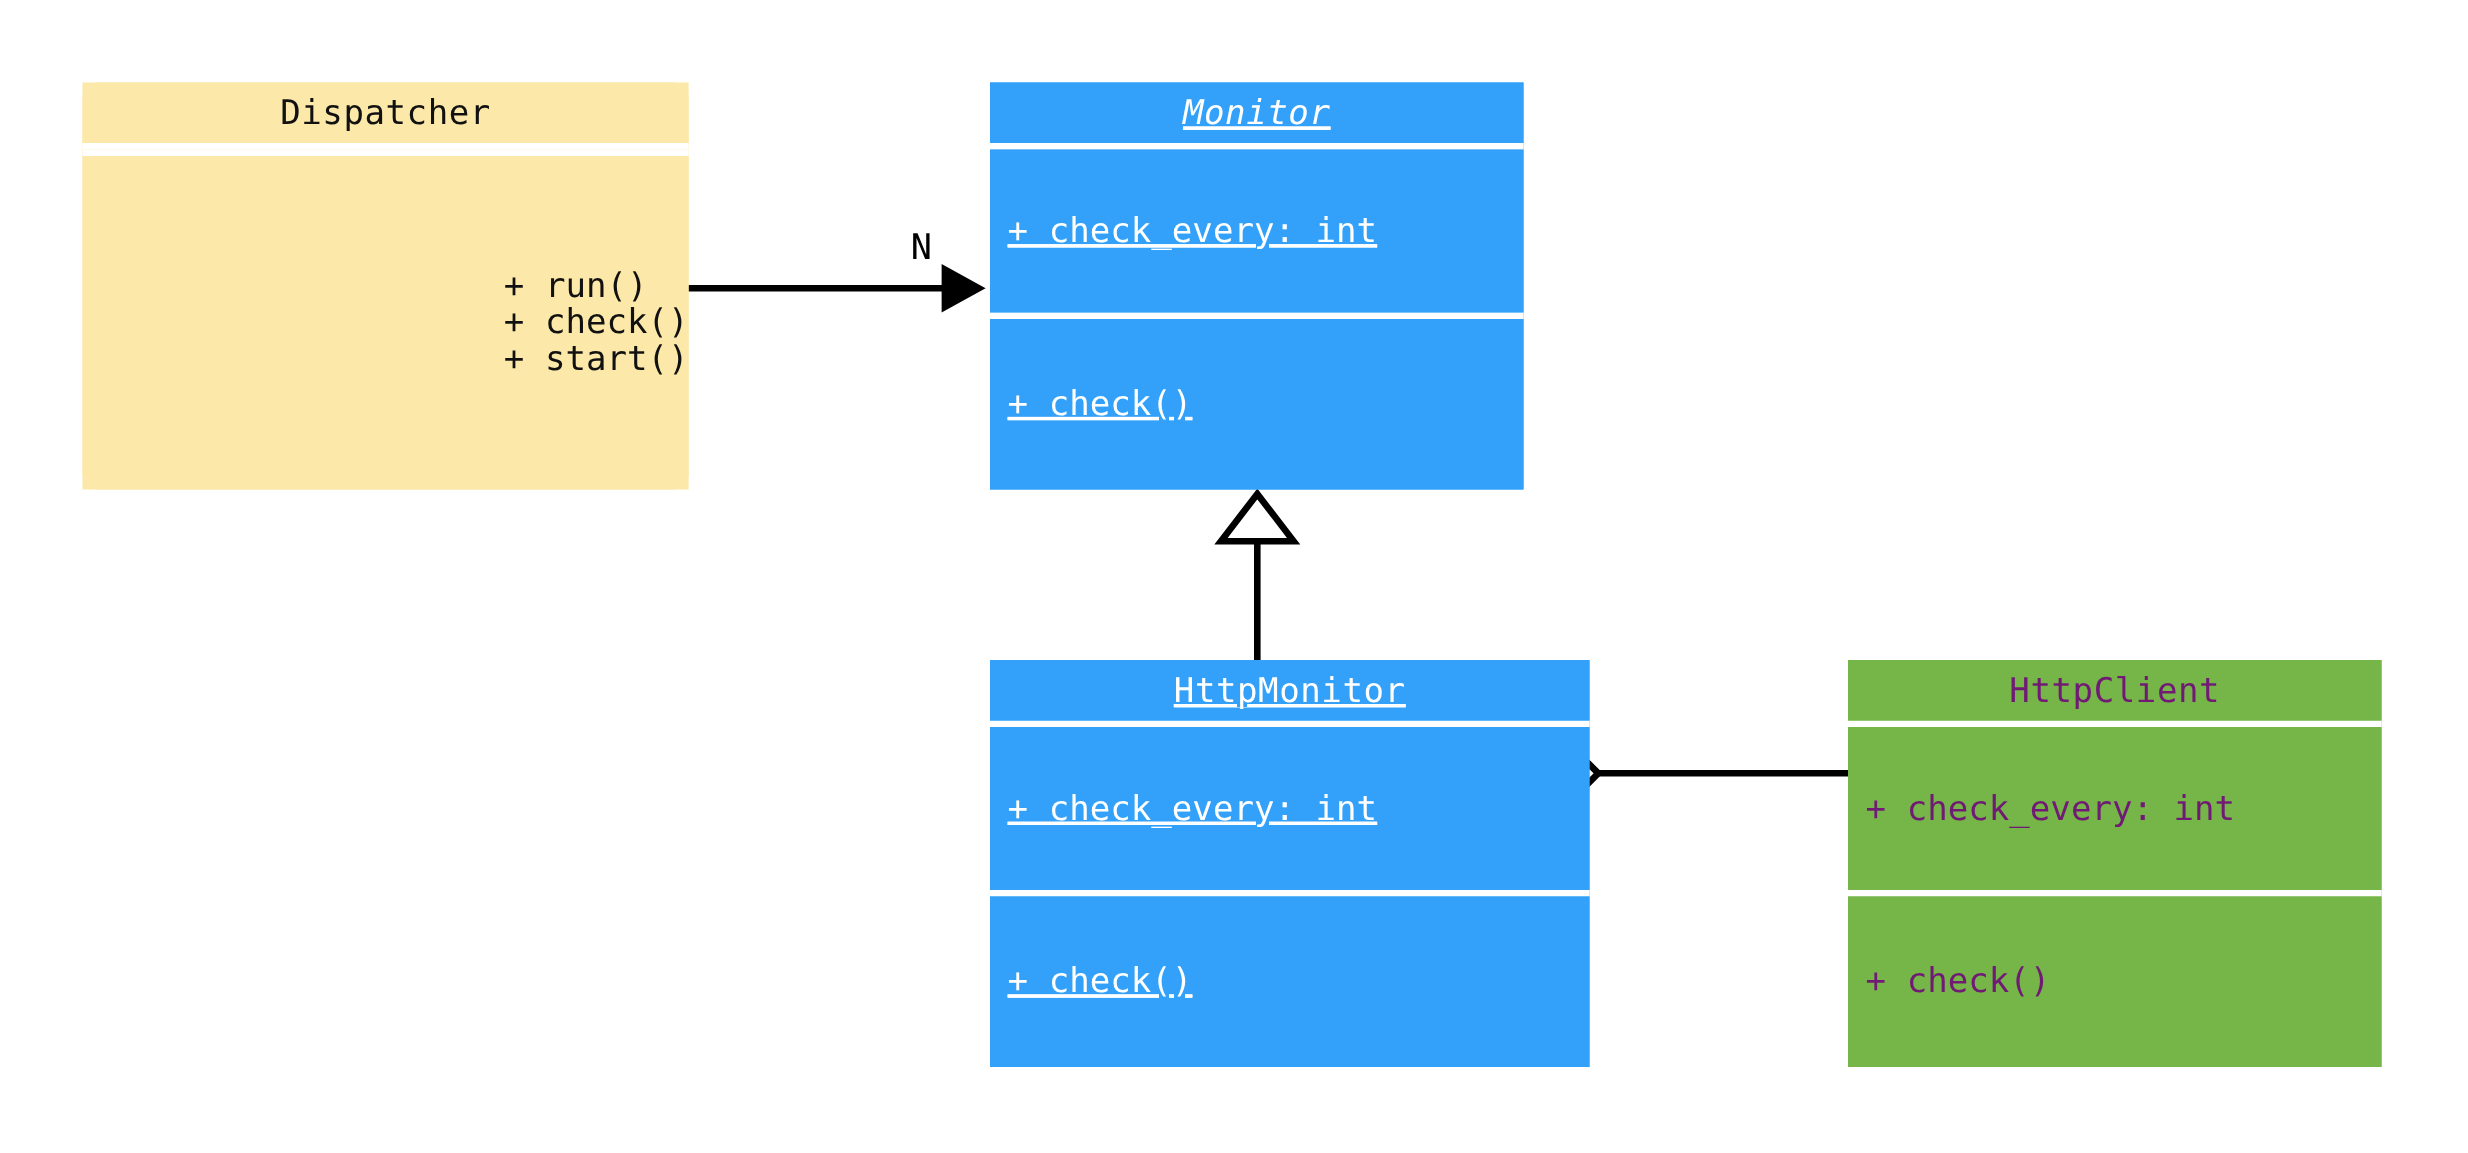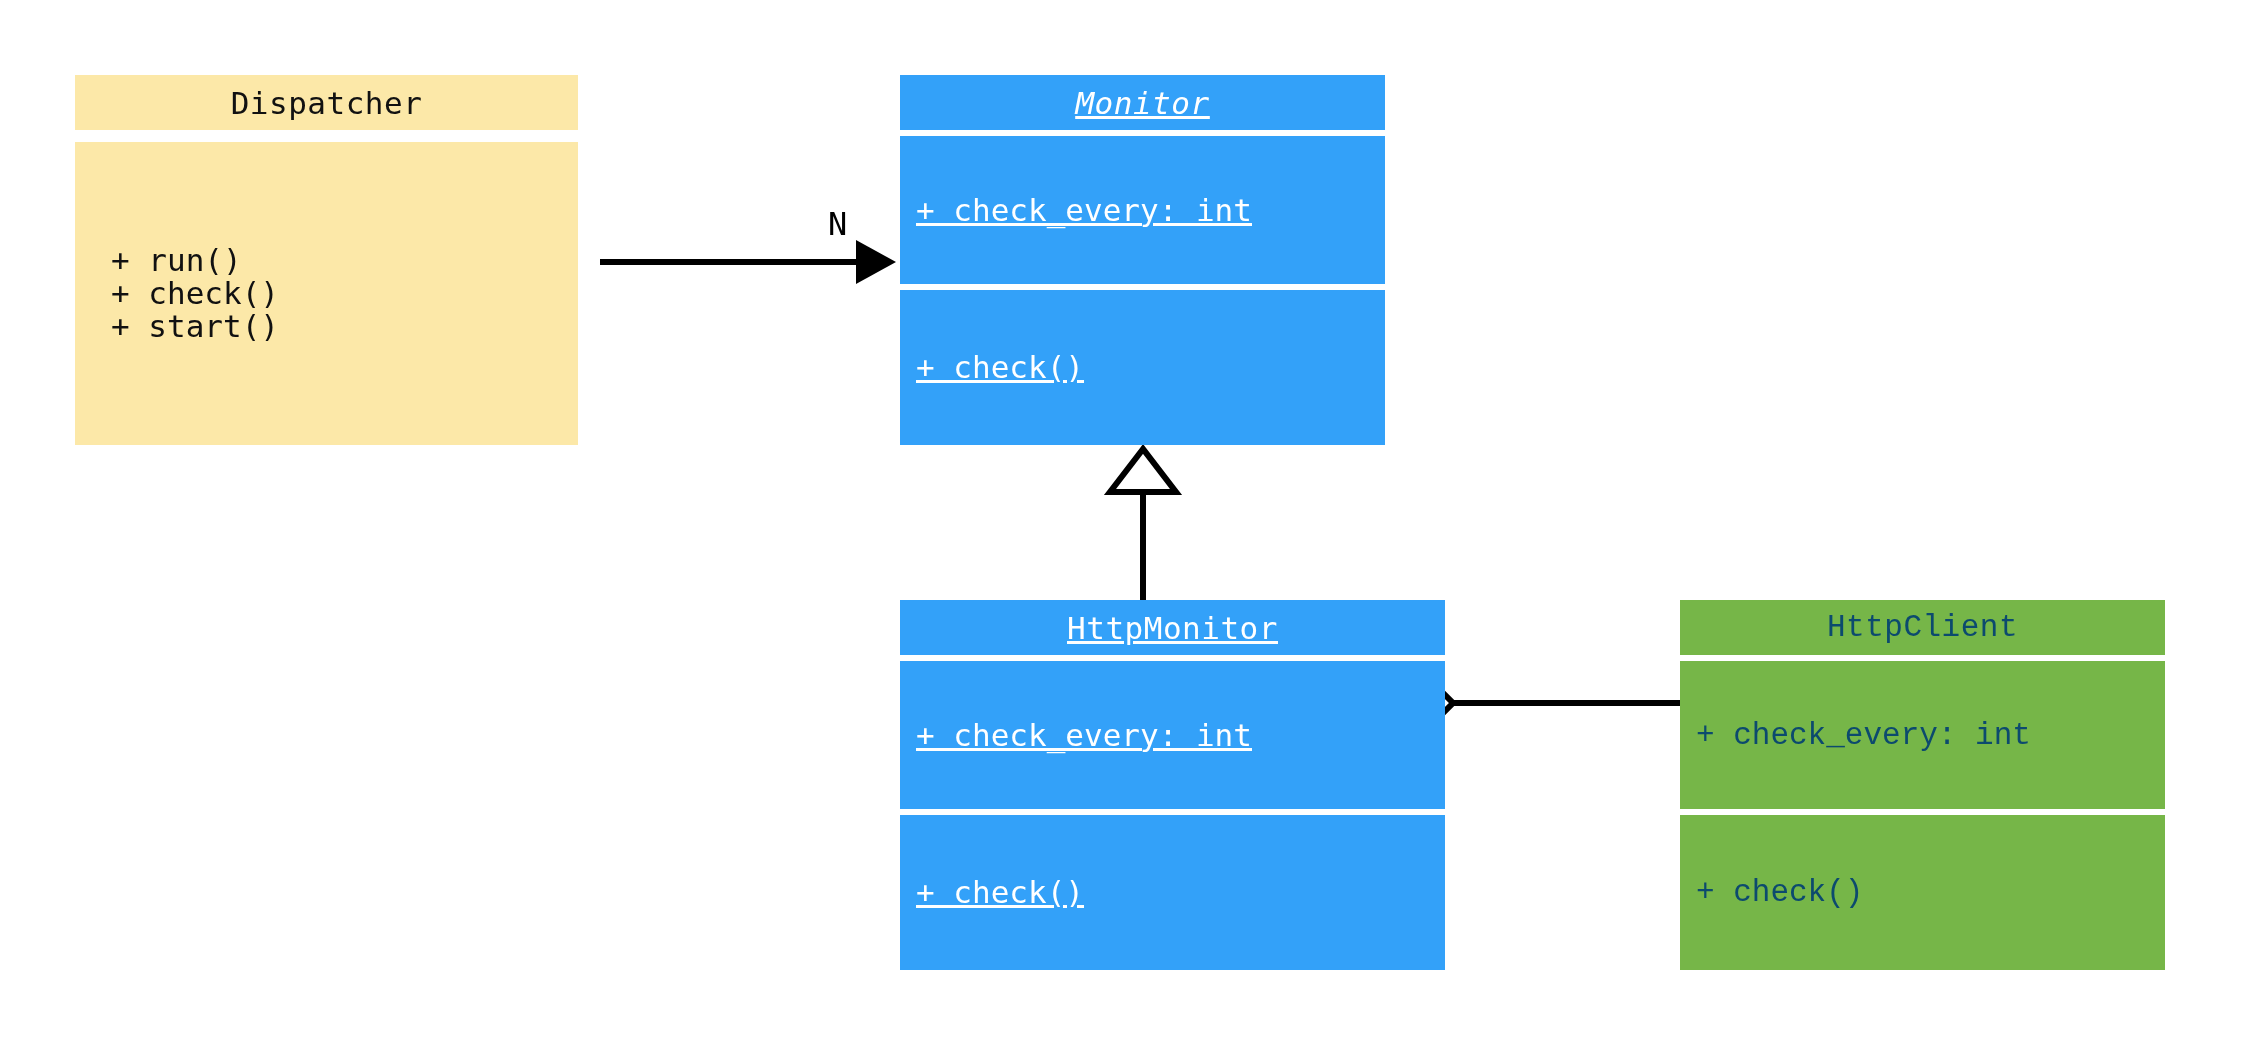--- a/index.html
+++ b/index.html
@@ -57,21 +57,21 @@
     line-height: 1.0;
   }
   .members-block {
     display: flex;
     flex-direction: column;
     gap: 2px;
   }
   
   .theme-yellow { background: #fce8a8; color: #111111; }
   .theme-blue   { background: #33a1f9; color: #ffffff; text-decoration: underline; }
-  .theme-green  { background: #76b648; color: #0c4a6e; font-family: Liberation Mono, monospace; }
+  .theme-green  { background: #76b648; color: #701a75; }
 
   .edge-svg {
     position: absolute;
     left: 0;
     top: 0;
     width: 2244px;
     height: 1048px;
     pointer-events: none;
     overflow: visible;
   }
@@ -107,27 +107,27 @@
     </g>
 
     <g>
       <polygon class="edge-hollow" points="1387,703 1420,670 1453,703 1420,736"></polygon>
       <line class="edge-line" x1="1453" y1="703" x2="1680" y2="703"></line>
     </g>
   </svg>
 
   <div class="edge-label" style="left:828px; top:205px;">N</div>
 
-  <div class="uml-class theme-yellow" style="left:75px; top:75px; width:503px; height:370px;border-radius:14px;">
+  <div class="uml-class theme-yellow" style="left:75px; top:75px; width:551px; height:370px;border-radius:14px;">
     <div class="compartment title theme-yellow" style="height:55px;">
       <span class="class-title">Dispatcher</span>
     </div>
     <div class="sep"></div>
     <div class="sep"></div>
-    <div class="compartment body theme-yellow" style="flex:1; padding-left:36px;">
+    <div class="compartment body theme-yellow" style="flex:1; padding-left:36px;align-items:flex-end;">
       <div class="members-block">
         <div class="member-line">+ run()</div>
         <div class="member-line">+ check()</div>
         <div class="member-line">+ start()</div>
       </div>
     </div>
   </div>
 
   <div class="uml-class theme-blue" style="left:900px; top:75px; width:485px; height:370px;">
     <div class="compartment title theme-blue" style="height:55px;">

